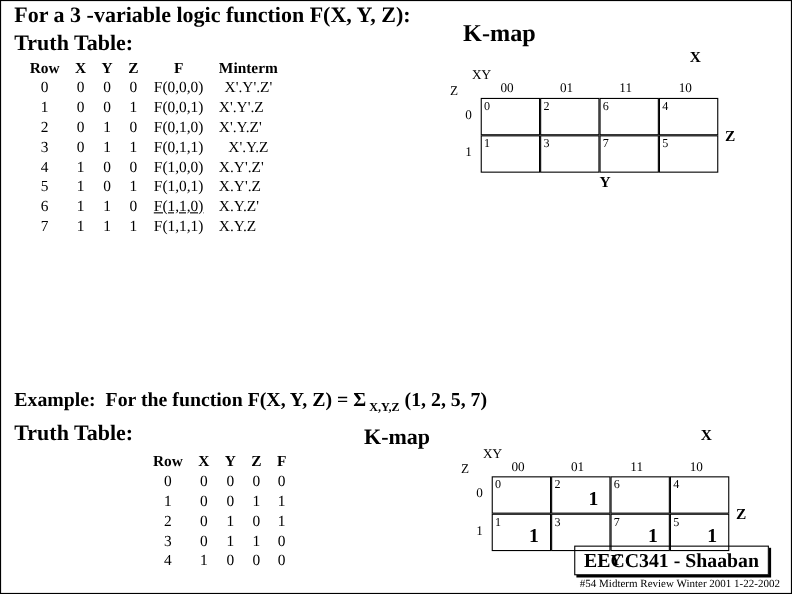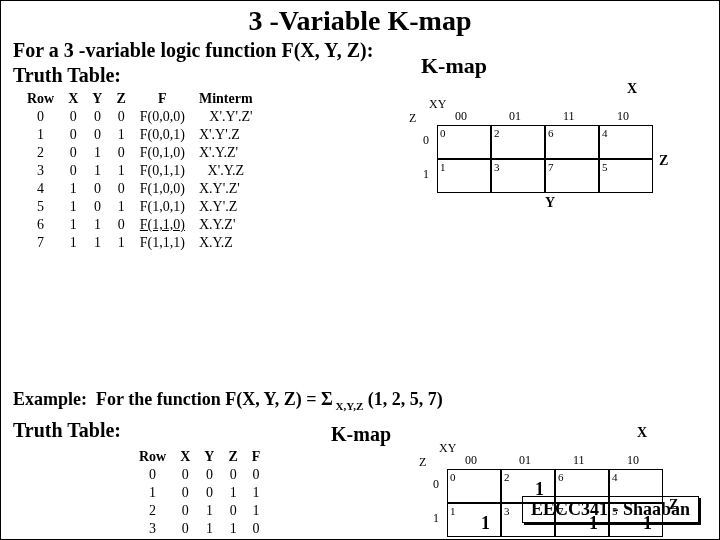--- a/index.html
+++ b/index.html
@@ -27,21 +27,20 @@
   .tt2 td{padding:0 6px;text-align:center}
   .tt2 .hdr{font-weight:bold}
   
   .footer1{position:absolute;right:20px;bottom:16px;border:1px solid #000;padding:2px 8px;font-size:18px;font-weight:bold;font-family:"Times New Roman",serif;box-shadow:2px 2px 0 #000}
   .footer2{position:absolute;right:10px;bottom:2px;font-size:10px}
 </style>
 </head>
 <body>
 <div class="page">
 
-<div class="title">3 -Variable K-map</div>
 <div class="intro">For a  3 -variable logic function F(X, Y, Z):</div>
 <div class="sub">Truth Table:</div>
 
 <div class="content">
 
   <table class="tt1">
     <tbody>
           <tr class="hdr">
       <td>Row</td>
       <td>X</td>
@@ -51,21 +50,21 @@
       <td>Minterm</td>
     </tr>
     </tbody>
         <tbody id="tt1-body">
           <tr>
             <td>0</td>
             <td>0</td>
             <td>0</td>
             <td>0</td>
             <td style="text-align: left;">F(0,0,0)</td>
-            <td style="text-align: right;">X'.Y'.Z'</td>
+            <td style="text-align: center;">X'.Y'.Z'</td>
           </tr>
           <tr>
             <td>1</td>
             <td>0</td>
             <td>0</td>
             <td>1</td>
             <td style="text-align: left;">F(0,0,1)</td>
             <td style="text-align: left;">X'.Y'.Z</td>
           </tr>
           <tr>
@@ -264,14 +263,15 @@
             <div class="kcellval">1</div>
           </div>
         </div>
     <div class="klabel" style="left:258px;top:46px">Z</div>
     <div class="klabel" style="left:144px;top:88px">Y</div>
   </div>
 
 </div>
 
 <div class="footer1">EECC341 - Shaaban</div>
+<div class="footer2">#54   Midterm Review   Winter 2001   1-22-2002</div>
 
 </div>
 
 </body></html>

